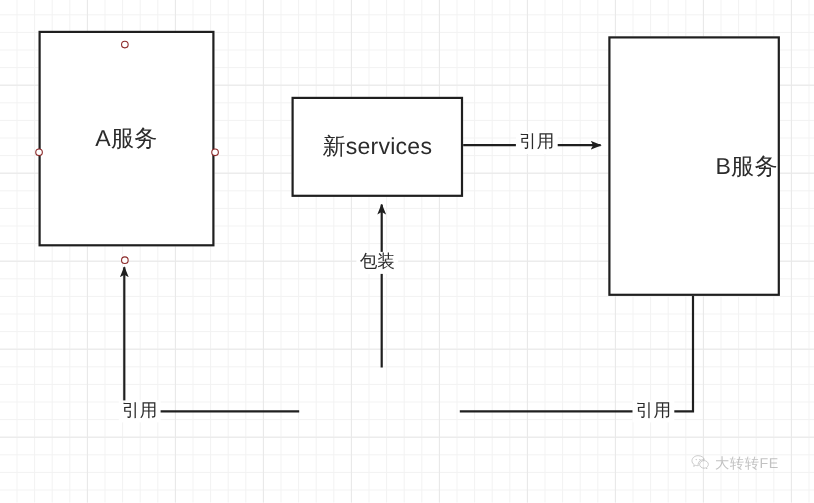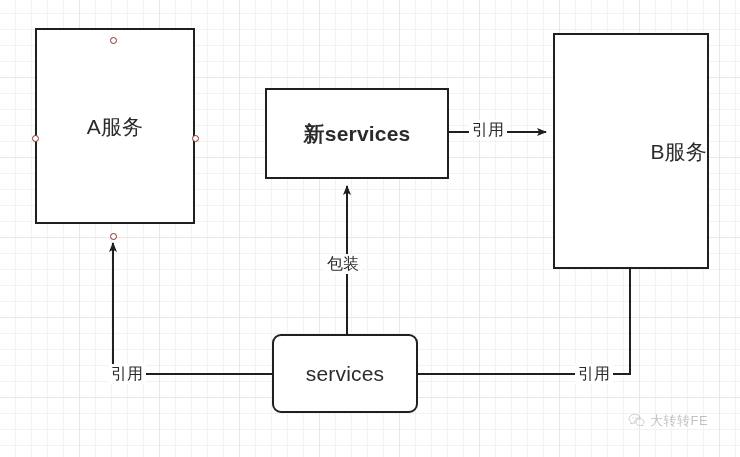--- a/index.html
+++ b/index.html
@@ -53,23 +53,22 @@
   }
   #node-a {
     left: 35px;
     top: 28px;
     width: 160px;
     height: 196px;
   }
   #node-new-services {
     left: 265px;
     top: 88px;
-    width: 184px;
+    width: 156px;
     height: 91px;
-    font-weight: bold;
   }
   #node-b {
     left: 553px;
     top: 33px;
     width: 156px;
     height: 236px;
     justify-content: flex-end;
   }
   #node-services {
     left: 272px;
@@ -95,21 +94,21 @@
   #label-ref-left {
     left: 108px;
     top: 364px;
   }
   #label-ref-right {
     left: 575px;
     top: 364px;
   }
   #label-wrap {
     left: 324px;
-    top: 254px;
+    top: 229px;
   }
   .port {
     position: absolute;
     width: 7px;
     height: 7px;
     box-sizing: border-box;
     border: 1.5px solid #8c2a2a;
     border-radius: 50%;
     background: #ffffff;
     z-index: 6;
@@ -174,23 +173,20 @@
   <div class="port" style="left:110px; top:232.5px;"></div>
 
   <div class="node" id="node-new-services">
     <span>新services</span>
   </div>
 
   <div class="node" id="node-b">
     <span>B服务</span>
   </div>
 
-  <div class="node rounded" id="node-services">
-    <span>services</span>
-  </div>
 
   <div class="edge-label" id="label-ref-top">引用</div>
 
   <div class="edge-label" id="label-ref-left">引用</div>
 
   <div class="edge-label" id="label-ref-right">引用</div>
 
   <div class="edge-label" id="label-wrap">包装</div>
 
   <div id="watermark">

